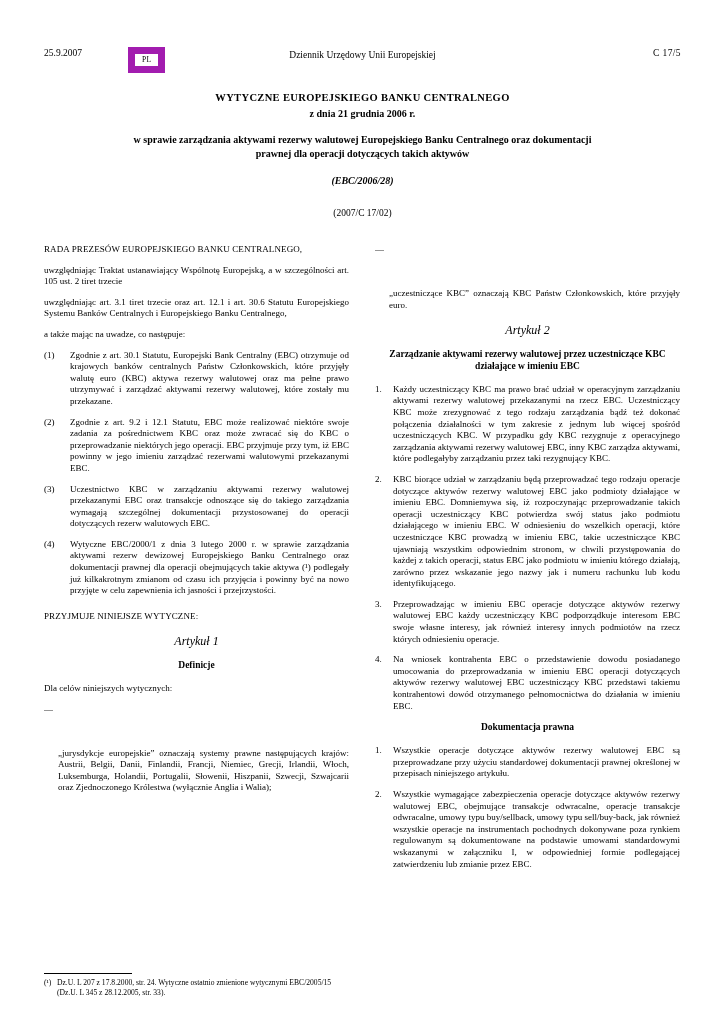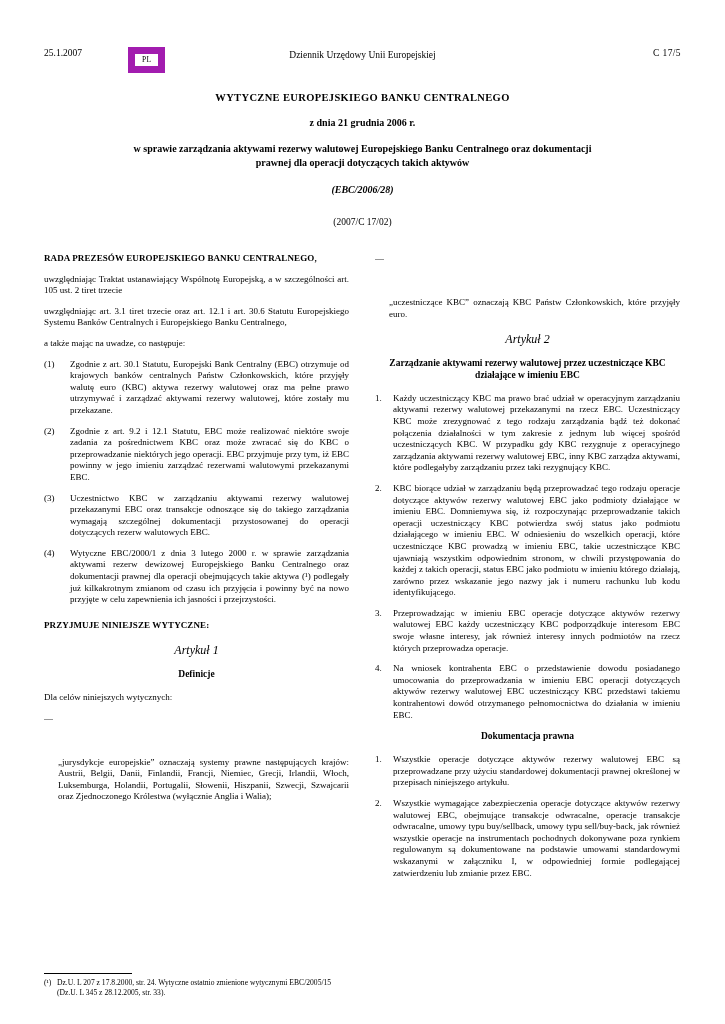--- a/index.html
+++ b/index.html
@@ -60,21 +60,21 @@
   }
   
   .title-block {
     text-align: center;
     margin: 0 72px 26px 72px;
   }
   .doc-title {
     font-size: 10.5px;
     font-weight: bold;
     letter-spacing: .35px;
-    margin-bottom: 14px;
+    margin-bottom: 5px;
   }
   .doc-date {
     font-size: 10px;
     font-weight: bold;
     margin-bottom: 14px;
   }
   .doc-subtitle {
     font-size: 10px;
     font-weight: bold;
     line-height: 14px;
@@ -101,21 +101,20 @@
   }
   .col {
     width: 305px;
   }
   p {
     margin: 0 0 9px 0;
   }
   .caps {
     font-variant: normal;
     letter-spacing: .1px;
-    font-weight: bold;
   }
   .numbered {
     display: flex;
     margin-bottom: 9px;
   }
   .numbered .num {
     width: 26px;
     flex: 0 0 26px;
   }
   .numbered .txt {
@@ -178,21 +177,21 @@
   }
   .fn-line { display: flex; }
   .fn-line .mark { flex: 0 0 13px; }
 </style>
 </head>
 <body>
 
 <div class="page">
 
   <div class="header">
-    <div class="hdr-date">25.1.2007</div>
+    <div class="hdr-date">25.9.2007</div>
     <div class="hdr-lang">PL</div>
     <div class="hdr-center">Dziennik Urzędowy Unii Europejskiej</div>
     <div class="hdr-right">C 17/5</div>
   </div>
 
   <div class="title-block">
     <div class="doc-title">WYTYCZNE EUROPEJSKIEGO BANKU CENTRALNEGO</div>
     <div class="doc-date">z dnia 21 grudnia 2006 r.</div>
     <div class="doc-subtitle">w sprawie zarządzania aktywami rezerwy walutowej Europejskiego Banku Centralnego oraz dokumentacji prawnej dla operacji dotyczących takich aktywów</div>
     <div class="doc-code">(EBC/2006/28)</div>
@@ -250,21 +249,21 @@
       <div class="numbered-r">
         <div class="num">1.</div>
         <div class="txt">Każdy uczestniczący KBC ma prawo brać udział w operacyjnym zarządzaniu aktywami rezerwy walutowej przekazanymi na rzecz EBC. Uczestniczący KBC może zrezygnować z tego rodzaju zarządzania bądź też dokonać połączenia działalności w tym zakresie z jednym lub więcej spośród uczestniczących KBC. W przypadku gdy KBC rezygnuje z operacyjnego zarządzania aktywami rezerwy walutowej EBC, inny KBC zarządza aktywami, które podlegałyby zarządzaniu przez taki rezygnujący KBC.</div>
       </div>
       <div class="numbered-r">
         <div class="num">2.</div>
         <div class="txt">KBC biorące udział w zarządzaniu będą przeprowadzać tego rodzaju operacje dotyczące aktywów rezerwy walutowej EBC jako podmioty działające w imieniu EBC. Domniemywa się, iż rozpoczynając przeprowadzanie takich operacji uczestniczący KBC potwierdza swój status jako podmiotu działającego w imieniu EBC. W odniesieniu do wszelkich operacji, które uczestniczące KBC prowadzą w imieniu EBC, takie uczestniczące KBC ujawniają wszystkim odpowiednim stronom, w chwili przystępowania do każdej z takich operacji, status EBC jako podmiotu w imieniu którego działają, zarówno przez wskazanie jego nazwy jak i numeru rachunku lub kodu identyfikującego.</div>
       </div>
       <div class="numbered-r">
         <div class="num">3.</div>
-        <div class="txt">Przeprowadzając w imieniu EBC operacje dotyczące aktywów rezerwy walutowej EBC każdy uczestniczący KBC podporządkuje interesom EBC swoje własne interesy, jak również interesy innych podmiotów na rzecz których przeprowadza operacje.</div>
+        <div class="txt">Przeprowadzając w imieniu EBC operacje dotyczące aktywów rezerwy walutowej EBC każdy uczestniczący KBC podporządkuje interesom EBC swoje własne interesy, jak również interesy innych podmiotów na rzecz których odniesieniu operacje.</div>
       </div>
       <div class="numbered-r">
         <div class="num">4.</div>
         <div class="txt">Na wniosek kontrahenta EBC o przedstawienie dowodu posiadanego umocowania do przeprowadzania w imieniu EBC operacji dotyczących aktywów rezerwy walutowej EBC uczestniczący KBC przedstawi takiemu kontrahentowi dowód otrzymanego pełnomocnictwa do działania w imieniu EBC.</div>
       </div>
 
       <div class="art-title">Dokumentacja prawna</div>
 
       <div class="numbered-r">
         <div class="num">1.</div>

